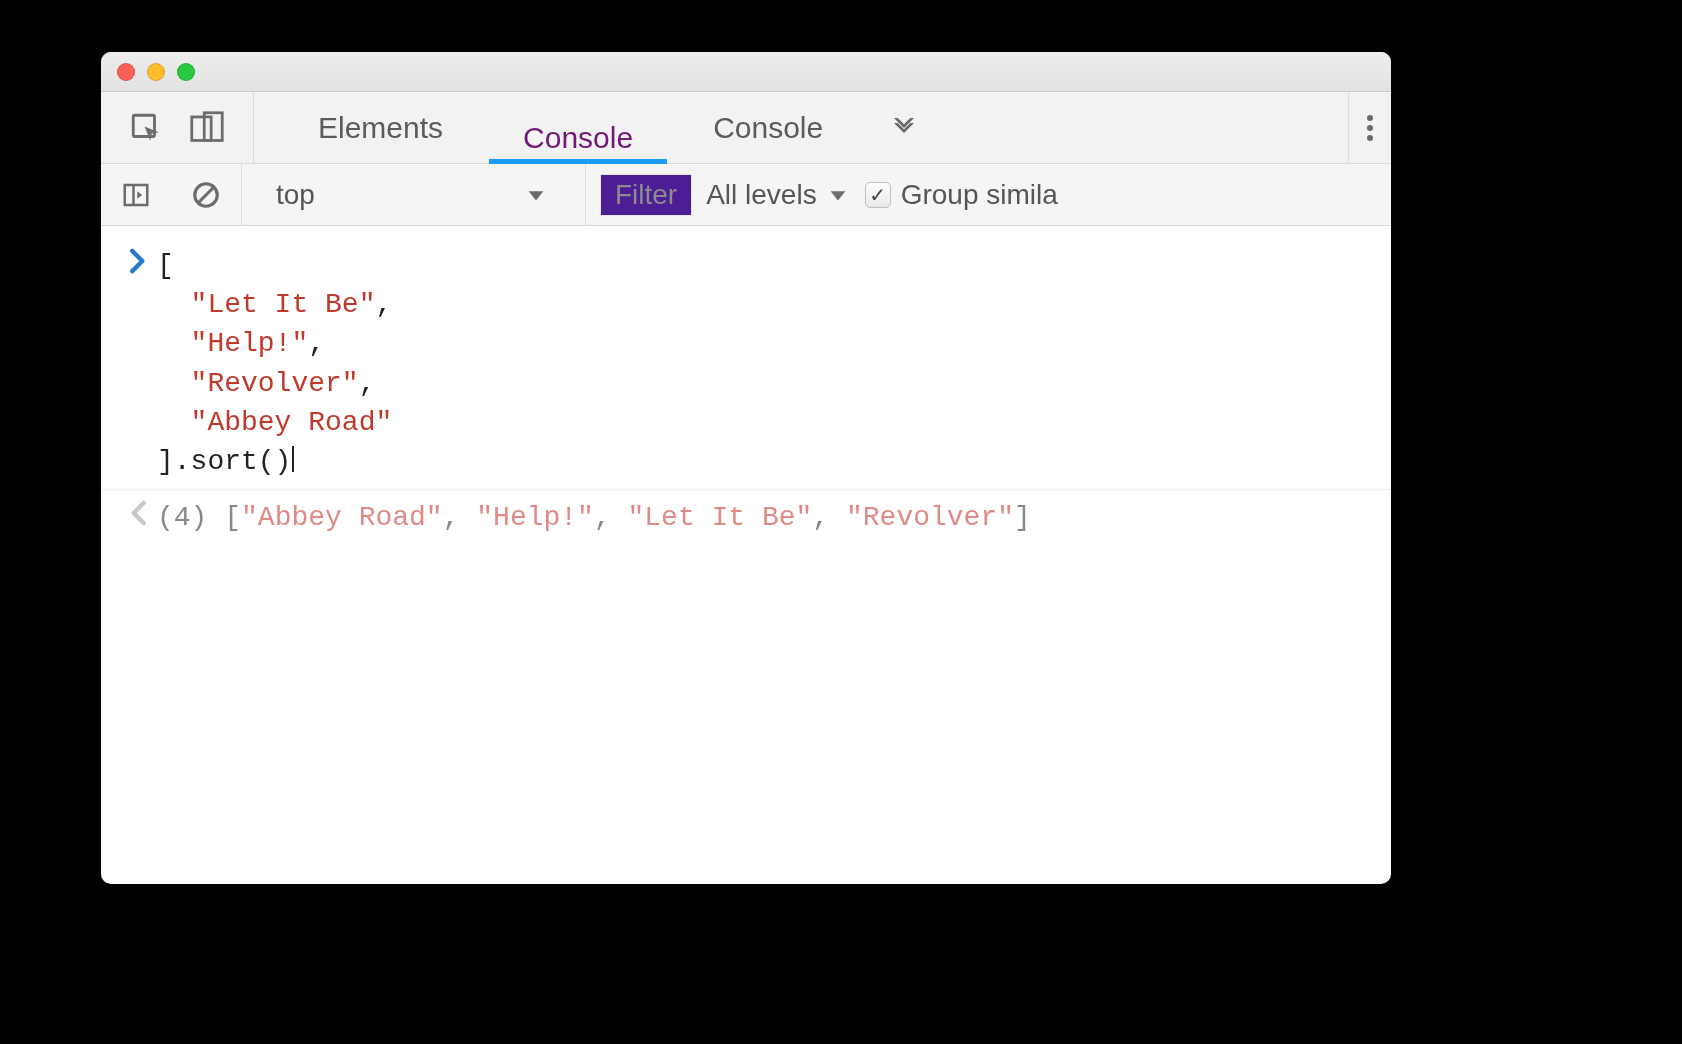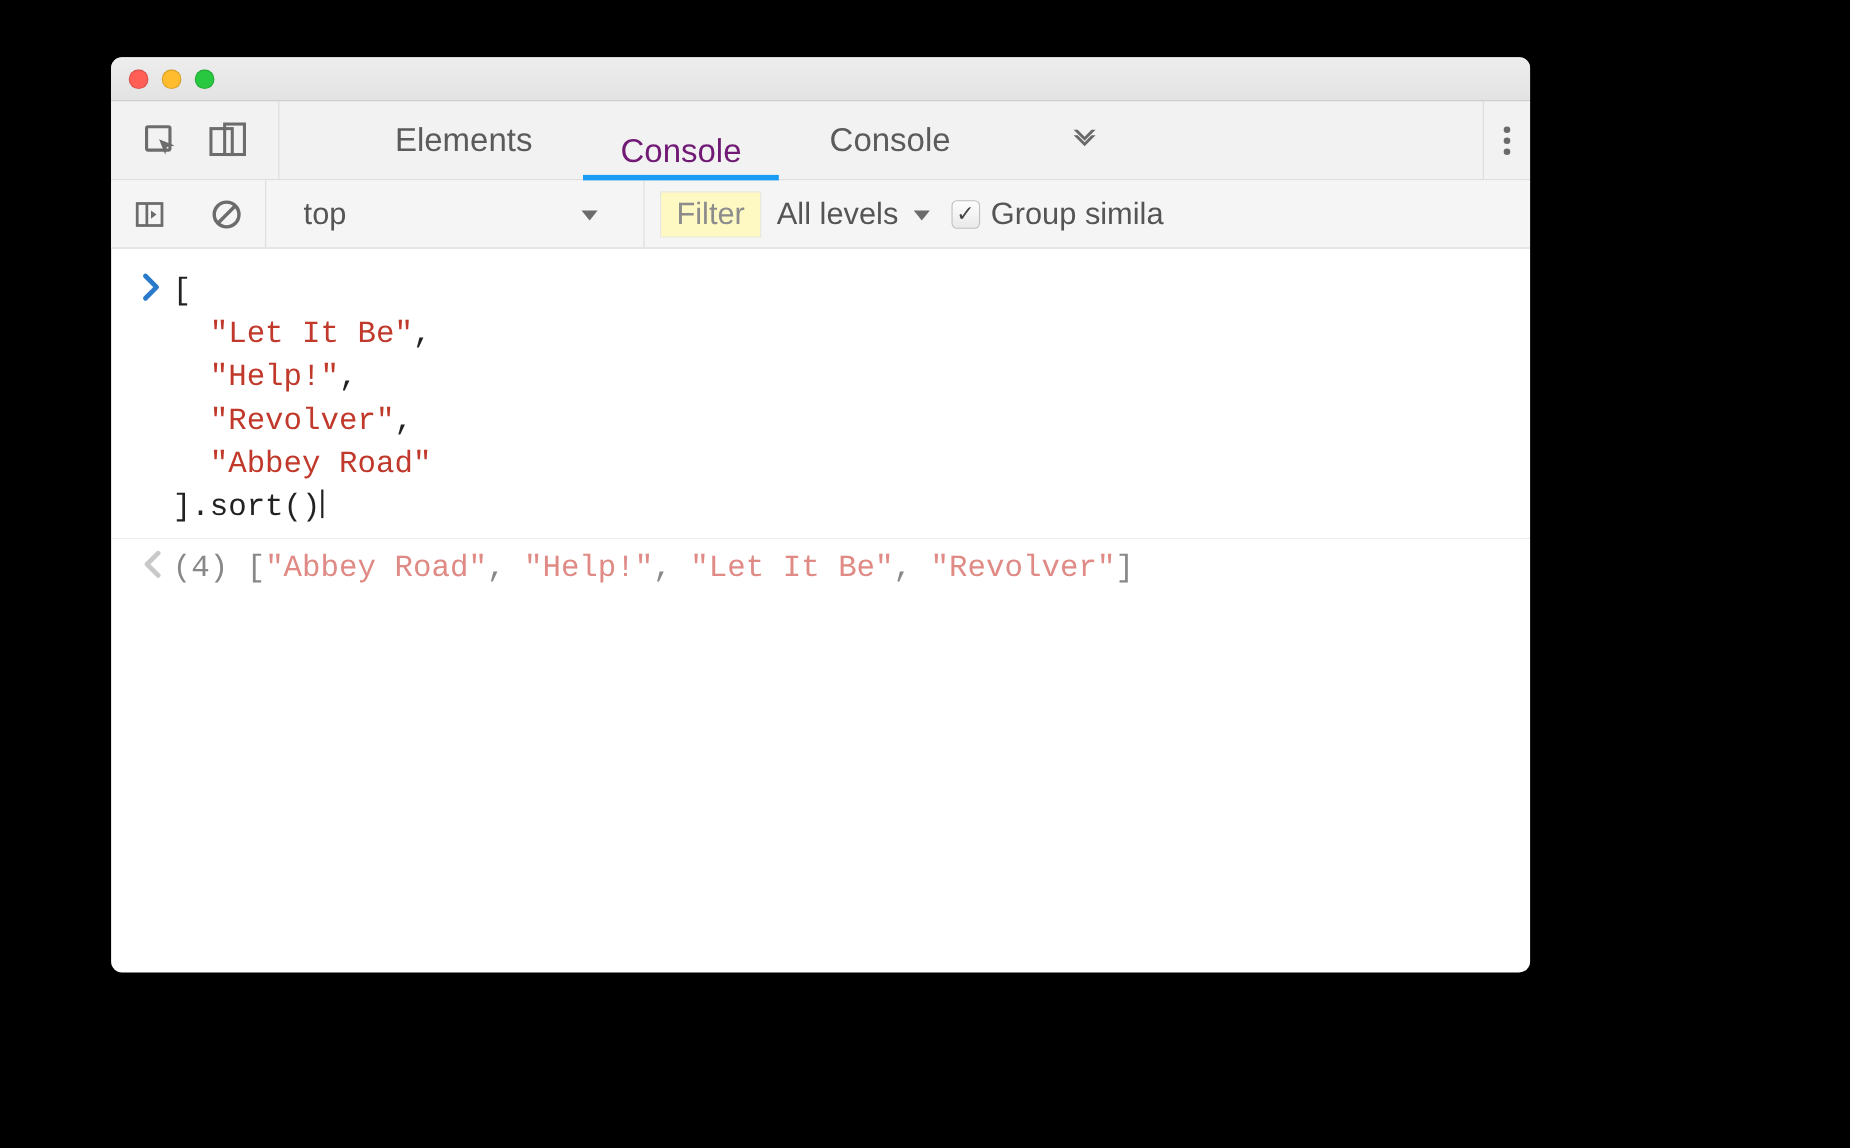--- a/index.html
+++ b/index.html
@@ -57,21 +57,20 @@
     
     .tabbar {
       height: 72px;
       background: #f2f2f2;
       border-bottom: 1px solid #d8d8d8;
       display: flex;
       align-items: stretch;
       font-size: 30px;
       color: #666;
       flex: 0 0 auto;
-      gap: 41px;
     }
     .tb-left {
       display: flex;
       align-items: center;
       gap: 26px;
       padding: 0 28px 0 28px;
       border-right: 1px solid #dcdcdc;
     }
     .tb-icon {
       color: #6c6c6c;
@@ -140,21 +139,21 @@
     .sb-seg.divider-right { border-right: 1px solid #dcdcdc; }
     .sb-icon { color: #6c6c6c; display:flex; align-items:center; }
     .context-select {
       display: flex;
       align-items: center;
       gap: 210px;
       padding: 0 18px 0 14px;
     }
     .sel-caret { color: #6c6c6c; }
     .filter {
-      background: #fef9c3;
+      background: #4c1d95;
       border: 1px solid #e6e6e6;
       padding: 4px 14px;
       color: #8c8c8c;
       font-size: 28px;
       margin-right: 14px;
     }
     .levels { display: flex; align-items: center; gap: 10px; }
     .checkbox {
       width: 26px; height: 26px;
       border: 1px solid #bfbfbf;

